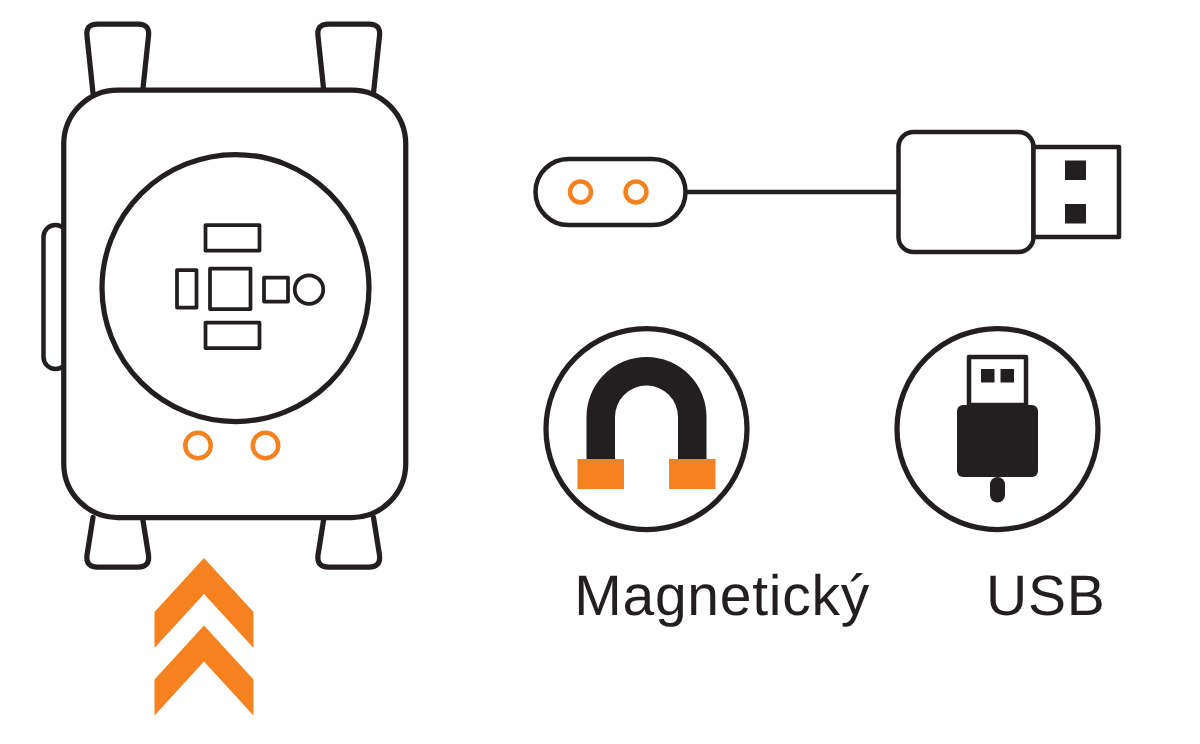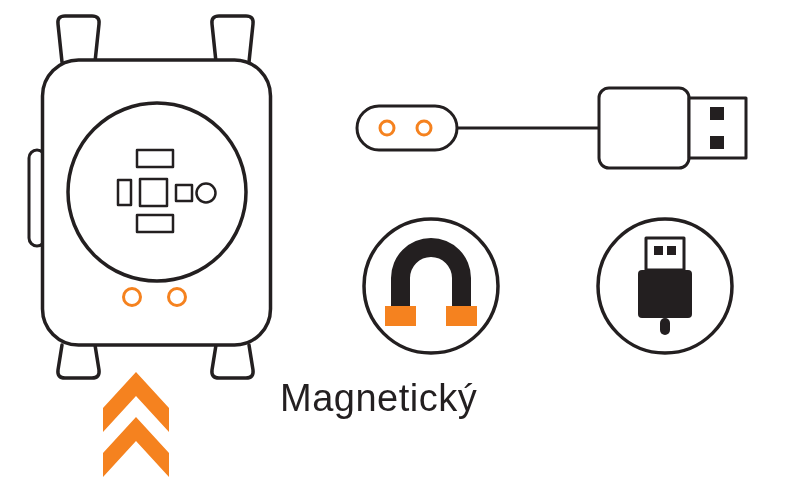--- a/index.html
+++ b/index.html
@@ -22,21 +22,21 @@
   .ln3{fill:none;stroke:var(--ink);stroke-width:3;stroke-linejoin:round;stroke-linecap:round;}
   .acc-ln{fill:none;stroke:var(--accent);stroke-width:3;}
   .acc-fill{fill:var(--accent);stroke:none;}
   .ink-fill{fill:var(--ink);stroke:none;}
   .white-fill{fill:#fff;}
   .label{
     position:absolute;
     color:var(--ink);
     font-size:38px;
     line-height:44px;
-    text-align:left;
+    text-align:right;
     letter-spacing:0.5px;
   }
   .label.magnetic{left:280px;top:376px;width:300px;}
   .label.usb{left:597px;top:376px;width:140px;}
 </style>
 </head>
 <body>
 
 <div class="canvas">
 
@@ -99,14 +99,15 @@
       <rect class="ink-fill" x="667" y="246" width="9" height="9"></rect>
       <rect class="ink-fill" x="638" y="270" width="54" height="48" rx="4"></rect>
       <rect class="ink-fill" x="660" y="318" width="10" height="17" rx="5"></rect>
     </g>
 
   </svg>
 
   <div class="label magnetic">
     <div>Magnetický</div>
   </div>
+  <div class="label usb">USB</div>
 
 </div>
 
 </body></html>

